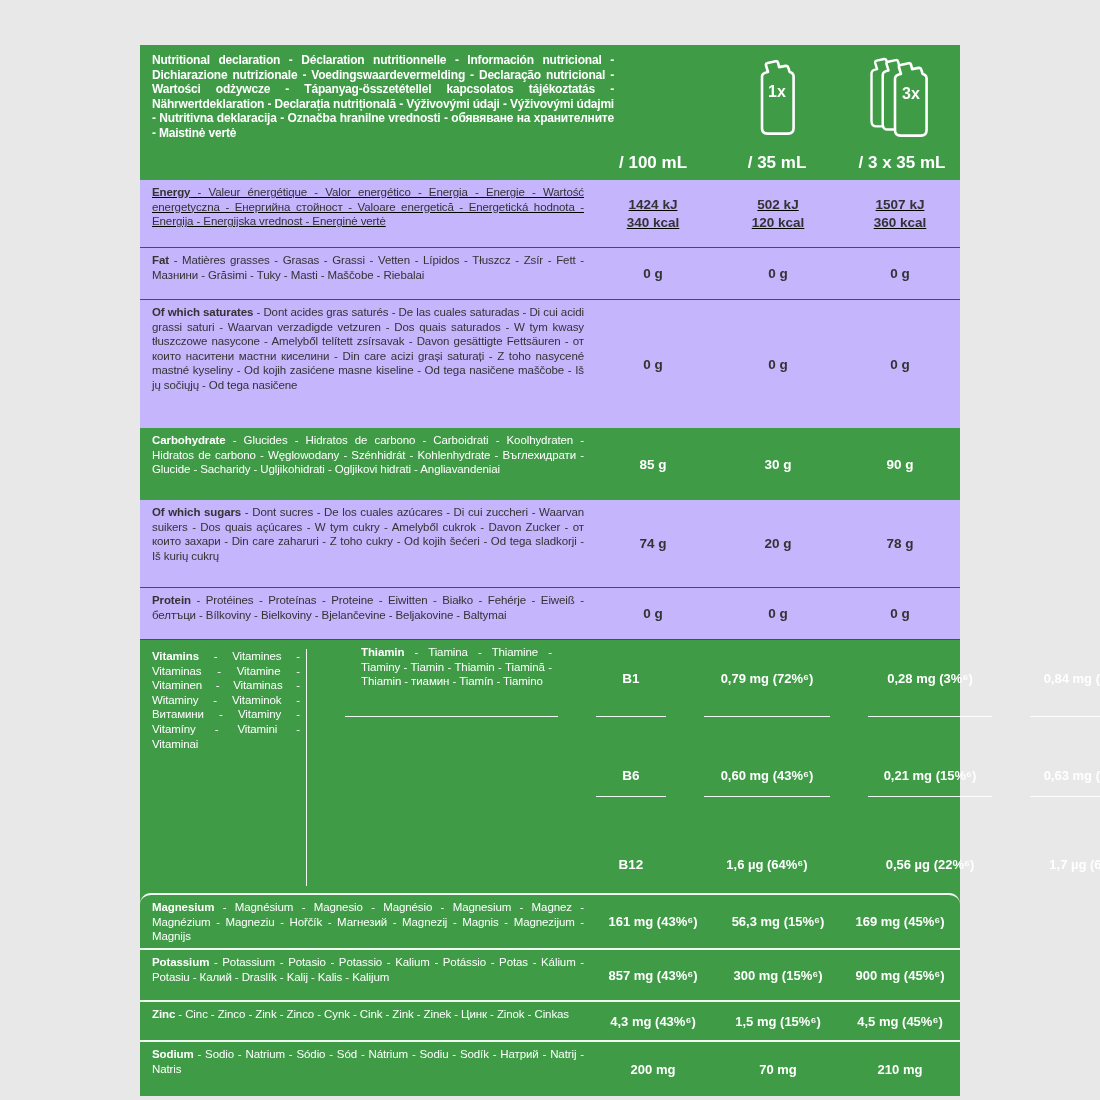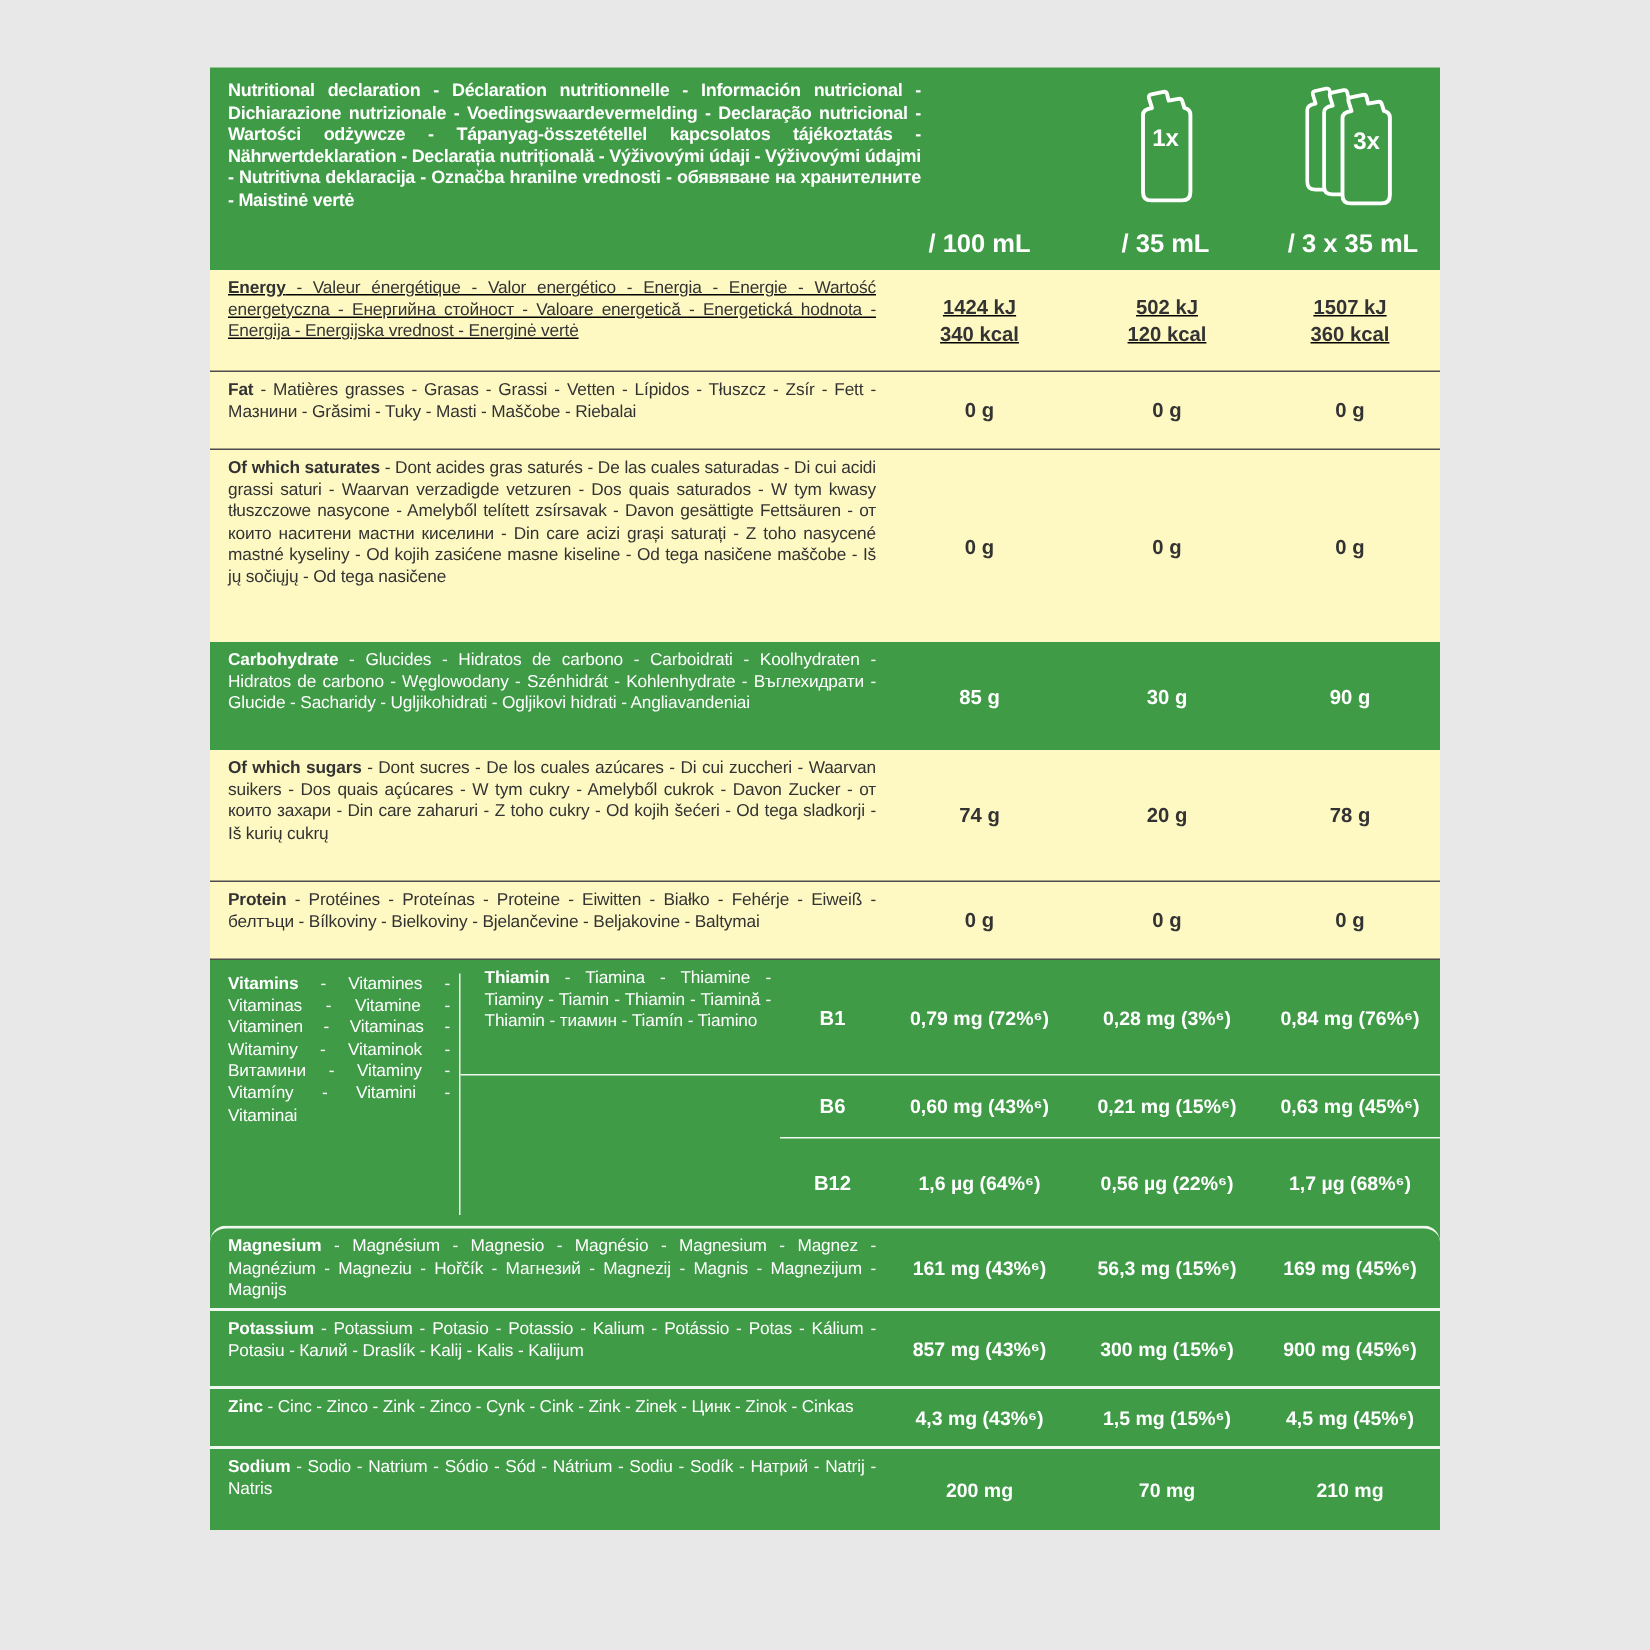--- a/index.html
+++ b/index.html
@@ -4,21 +4,21 @@
 <style>
   html,body{margin:0;padding:0;}
   body{
     width:1100px;height:1100px;
     background:#e8e8e8;
     font-family:"Liberation Sans","DejaVu Sans",sans-serif;
     -webkit-font-smoothing:antialiased;
   }
   .sheet{
     position:absolute;left:140px;top:45px;width:820px;
-    background:#fef9c3;
+    background:#c4b5fd;
   }
   .green-bg{background:#3f9b46;color:#fff;}
   
   .hdr{position:relative;height:135px;}
   .hdr-title{
     position:absolute;left:12px;top:8px;width:462px;
     color:#fff;font-weight:700;font-size:12px;line-height:14.6px;
     text-align:justify;letter-spacing:-0.2px;
   }
   .ml-label{
@@ -46,21 +46,21 @@
   .sep-dark{border-bottom:1px solid #4d4d4d;}
   .row.green-bg .lbl,.row.green-bg .val{color:#fff;}
   .h-energy{height:68px;text-decoration:underline;} .h-fat{height:52px;} .h-sat{height:128px;}
   .h-carb{height:72px;} .h-sug{height:88px;} .h-pro{height:52px;} .h-salt{height:30px;}
   .h-salt .lbl{padding-top:6px;}
   
   .vit{
     display:grid;
     grid-template-columns:167px 213px 70px 126px 124px 120px;
     grid-template-rows:77px 42px 58px;
-    box-sizing:border-box;color:#fff;
+    box-sizing:border-box;color:#fff;gap:38px;
   }
   .vit .lbl{color:#fff;}
   .vname{
     grid-row:1 / span 3;grid-column:1;
     margin:9px 0 7px;border-right:1.5px solid rgba(255,255,255,.92);
   }
   .vname .lbl{padding-top:0;}
   .thiamin{grid-row:1;grid-column:2;}
   .thiamin .lbl{padding-left:16px;}
   .bcell{

